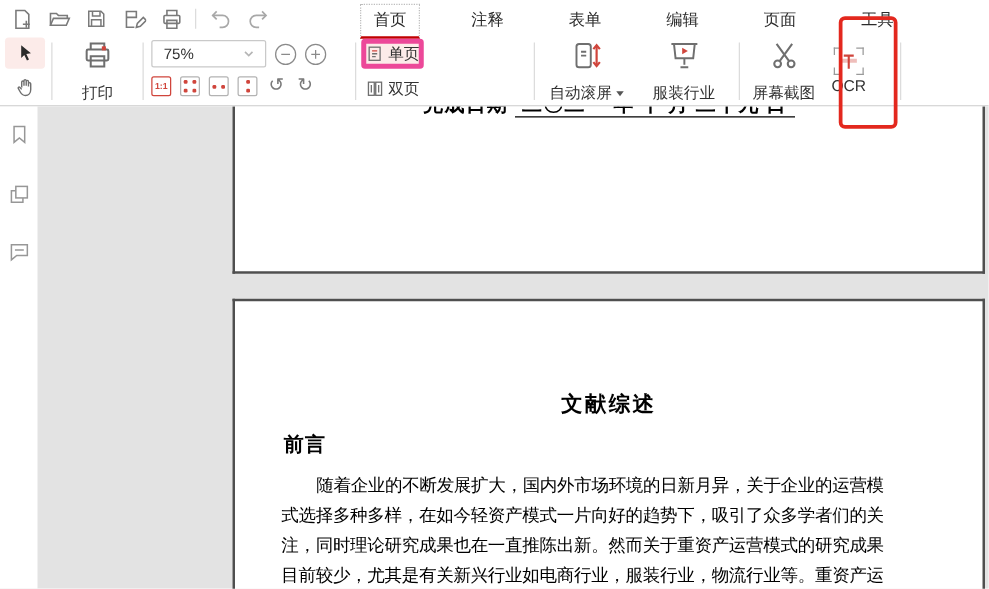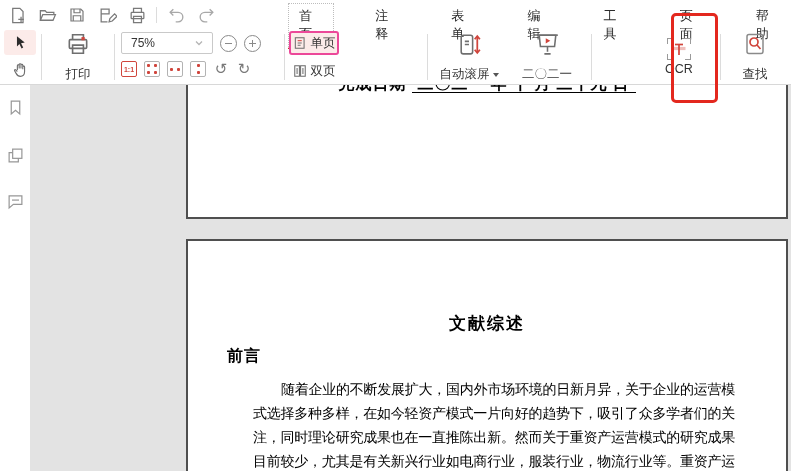--- a/index.html
+++ b/index.html
@@ -43,21 +43,21 @@
   .circ::before { content:""; position:absolute; left:4px; right:4px; top:7px; height:1.4px; background:#8a8a8a; }
   .circ.plus::after { content:""; position:absolute; top:4px; bottom:4px; left:7px; width:1.4px; background:#8a8a8a; }
   .fitbox { width:16px; height:16px; border:1px solid #b3b3b3; border-radius:2px; position:relative; }
   .fitbox.red { border-color:#d0453c; color:#d0453c; font-size:7px; font-weight:bold;
                 display:flex; align-items:center; justify-content:center; }
   .dot { position:absolute; width:2.6px; height:2.6px; background:#d0453c; border-radius:1px; }
   .rot { font-size:15px; color:#7a7a7a; line-height:16px; width:16px; text-align:center; }
 
   .g-view { left:289px; top:31px; gap:4px; }
   .vbtn { width:50px; height:24px; border-radius:3px; display:flex; align-items:center; justify-content:center; gap:4px; }
-  .vbtn.sel { background:#fcebe9; border:2px solid #ec4899; }
+  .vbtn.sel { background:#fcebe9; border:4px solid #ec4899; }
   .vbtn .lbl { font-size:12.5px; }
 
   .g-cont { left:341px; top:30px; width:78px; height:53px; background:#fcebe9; border-radius:3px;
             justify-content:center; gap:5px; }
 
   .g-auto  { left:431px; top:31px; width:76px; height:50px; justify-content:space-between; }
   .autolbl { display:flex; align-items:center; gap:3px;font-family:Liberation Serif, serif; }
   .dn-tri { width:0; height:0; border-left:3.5px solid transparent; border-right:3.5px solid transparent;
             border-top:4.5px solid #555; margin-top:2px; }
   .g-slide { left:506px; top:31px; width:82px; height:50px; justify-content:space-between; }
@@ -90,21 +90,21 @@
   .docfont { font-family:"Liberation Serif", serif; color:#000; }
   .date-line { position:absolute; top:-11px; left:0; width:100%; text-align:center;
                font-size:16px; font-weight:600; letter-spacing:1px; white-space:nowrap; }
   .date-line .u { border-bottom:1.5px solid #000; padding:0 6px; }
 
   .doc-title { position:absolute; top:71px; left:0; width:100%; text-align:center;
                font-size:17px; font-weight:bold; letter-spacing:2px; }
   .doc-head  { position:absolute; top:105px; left:39px; font-size:16px; font-weight:bold; letter-spacing:1px; }
   .para { position:absolute; left:37px; top:137px; width:482px; }
   .pline { width:482px; height:24px; line-height:24px; font-size:14px; letter-spacing:-0.3px;
-           text-align:justify; text-align-last:justify; white-space:nowrap;margin-left:28px; }
+           text-align:justify; text-align-last:justify; white-space:nowrap; }
   .pline.indent { text-indent:2em; }
 
   svg { display:block; }
 </style>
 </head>
 <body>
 
 <div class="toolbar">
 
   <div class="qat">
@@ -152,23 +152,22 @@
           <path d="M20 8H10a6 6 0 0 0 0 12h3"></path>
         </svg>
     </span>
   </div>
 
   <div class="tabs">
     <span class="tab active">首页</span>
     <span class="tab">注释</span>
     <span class="tab">表单</span>
     <span class="tab">编辑</span>
+    <span class="tab">页面</span>
     <span class="tab">工具</span>
-    <span class="tab">页面</span>
-    <span class="tab">帮助</span>
   </div>
 
   <div class="grp g-cursor">
     <div class="tool-sq sel">
       <span class="ico">
         <svg width="17" height="17" viewBox="0 0 24 24">
             <path d="M7 3l11 9-5.2 1 3 6.2-2.3 1.1-3-6.2L7 17.5z" fill="#2b2b2b"></path>
           </svg>
       </span>
     </div>
@@ -271,53 +270,53 @@
 
   <div class="grp g-slide">
     <span class="ico">
       <svg width="27" height="27" viewBox="0 0 26 26" fill="none" stroke="currentColor" stroke-width="1.5">
           <path d="M3 4h20"></path>
           <path d="M5 4h16l-1.2 11H6.2z"></path>
           <path d="M13 15v5M10 22h6"></path>
           <path d="M11.3 7v5l4.4-2.5z" fill="#d0453c" stroke="none"></path>
         </svg>
     </span>
-    <span class="lbl">二〇二一</span>
+    <span class="lbl">服装行业</span>
   </div>
   <span class="vsep t" style="position:absolute;left:591px;top:32px"></span>
 
+  <div class="grp g-shot">
+    <span class="ico">
+      <svg width="27" height="27" viewBox="0 0 26 26" fill="none" stroke="currentColor" stroke-width="1.6">
+          <path d="M7 4l9.5 13M19 4L9.5 17"></path>
+          <circle cx="7.8" cy="19.3" r="2.6"></circle>
+          <circle cx="18.2" cy="19.3" r="2.6"></circle>
+        </svg>
+    </span>
+    <span class="lbl">屏幕截图</span>
+  </div>
 
   <div class="grp g-ocr">
     <span class="ocr-ic">
       <span class="c tl"></span>
         <span class="c tr"></span>
         <span class="c bl"></span>
         <span class="c br"></span>
       <svg width="26" height="26" viewBox="0 0 26 26">
           <g stroke="#d0453c" fill="none">
             <path d="M9 8.5h8" stroke-width="1.7"></path>
             <path d="M6.5 12.5h13" stroke-width="3.2" opacity="0.35"></path>
             <path d="M13 8.5V19" stroke-width="1.7"></path>
           </g>
         </svg>
     </span>
     <span class="lbl">OCR</span>
   </div>
   <span class="vsep t" style="position:absolute;left:720px;top:32px"></span>
 
-  <div class="grp g-find">
-    <span class="ico">
-      <svg width="26" height="26" viewBox="0 0 26 26" fill="none">
-          <rect x="5" y="3.5" width="16" height="19" rx="2" stroke="#8a8a8a" stroke-width="1.5"></rect>
-          <circle cx="12" cy="11" r="4" stroke="#d0453c" stroke-width="1.7"></circle>
-          <path d="M15 14l3.5 4" stroke="#d0453c" stroke-width="1.7"></path>
-        </svg>
-    </span>
-    <span class="lbl">查找</span>
-  </div>
 </div>
 
 <div class="hl-box"></div>
 
 <div class="main">
 
   <div class="rail">
     <span class="rbtn" style="top:13px">
       <svg width="17" height="17" viewBox="0 0 24 24" fill="none" stroke="currentColor" stroke-width="1.7">
           <path d="M6 3h12v18l-6-5-6 5z"></path>

